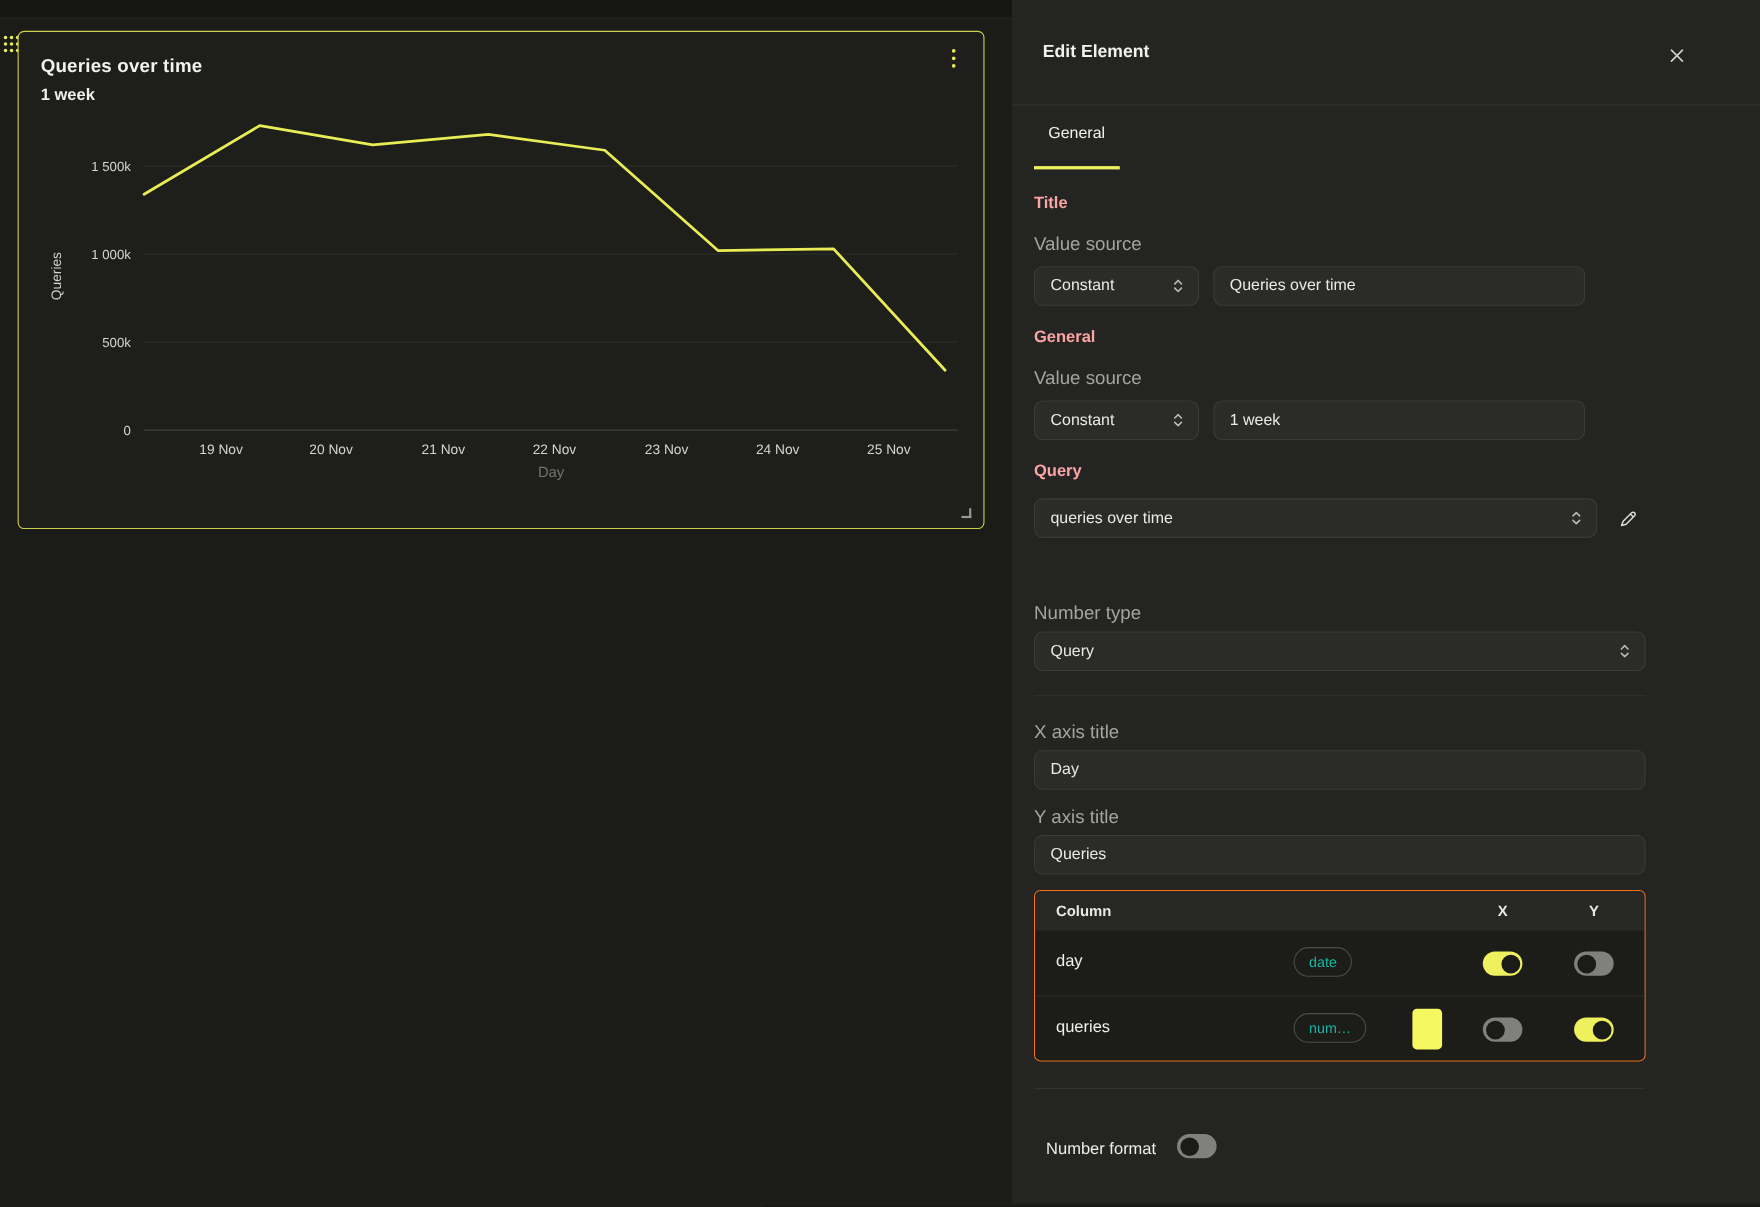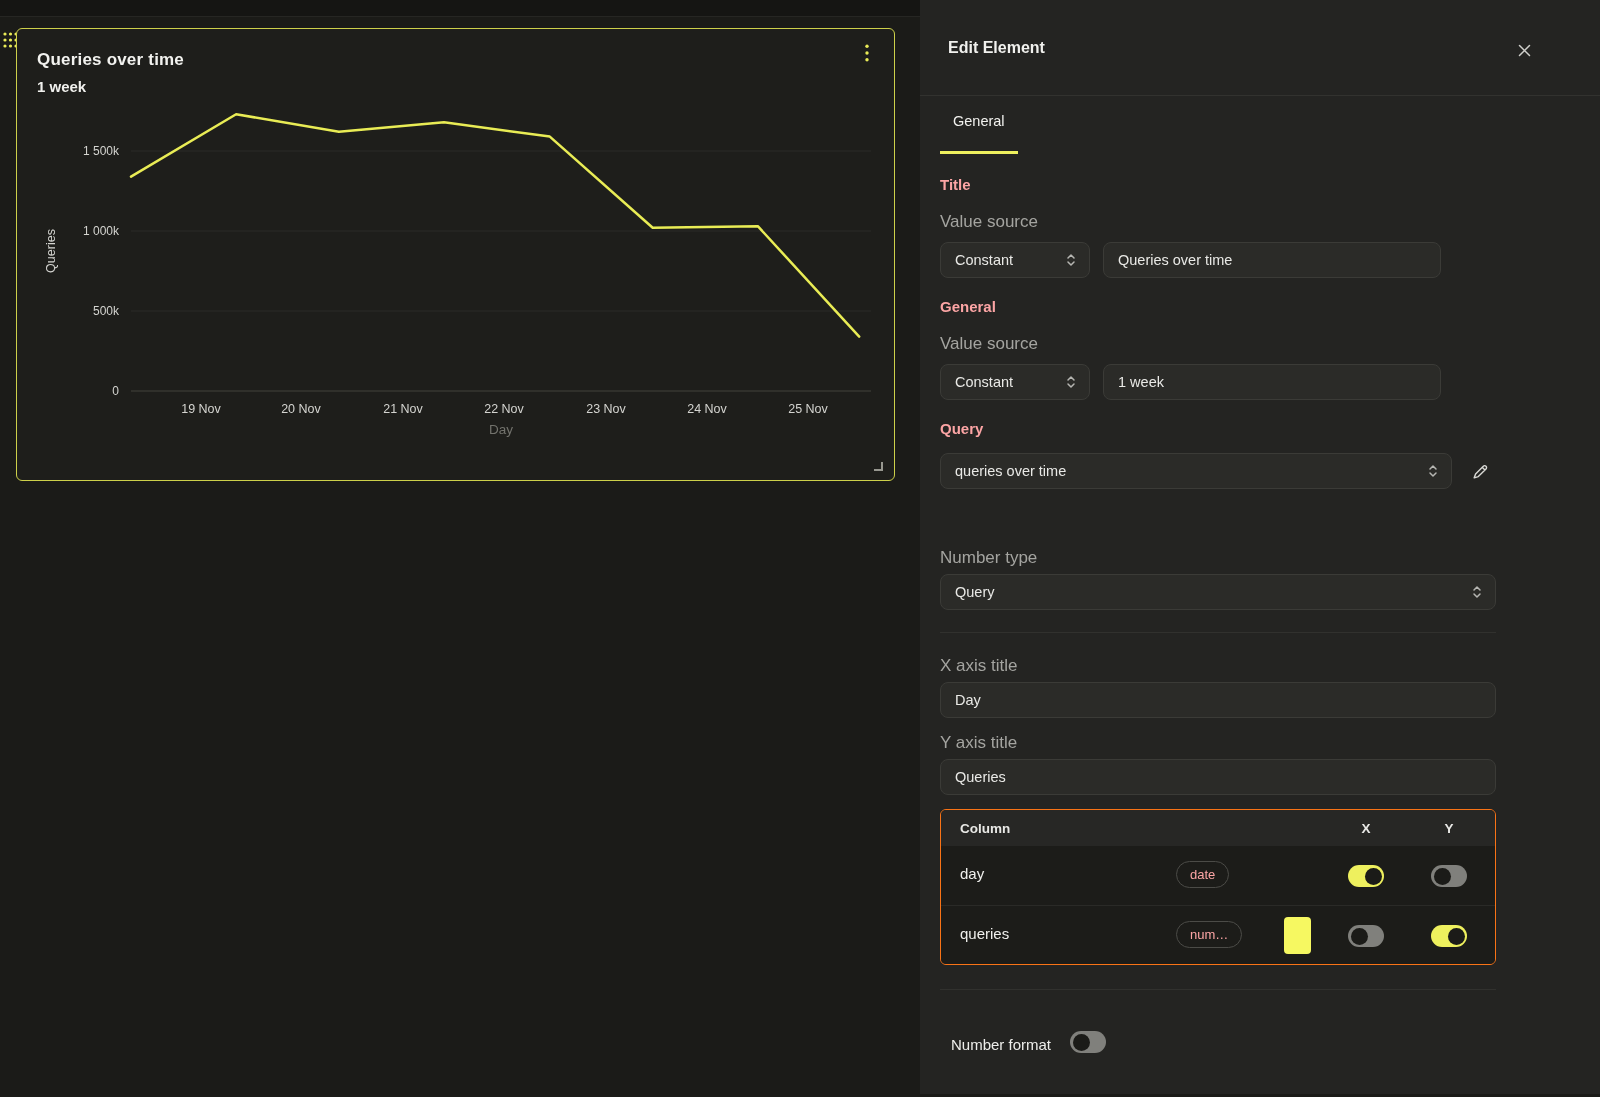--- a/index.html
+++ b/index.html
@@ -45,21 +45,21 @@
   
   #columns-table{position:absolute;left:20px;top:809px;width:556px;border-radius:6px;overflow:hidden;border:1px solid #f97316;}
   #columns-table .thead{height:36px;background:#272725;display:flex;align-items:center;position:relative;
     font-size:13.5px;font-weight:600;color:#e8e8e5;}
   #columns-table .thead .h-col{margin-left:19px;}
   .h-x,.h-y{position:absolute;width:36px;text-align:center;}
   .h-x{left:407px;} .h-y{left:490px;}
   .trow{height:59px;background:#1c1c19;position:relative;border-top:1px solid #2a2a27;}
   .trow .col-name{position:absolute;left:19px;top:19px;font-size:15px;color:#efefec;}
   .type-badge{position:absolute;left:235px;top:15px;height:27px;padding:0 13px;border:1px solid #4b4b47;border-radius:999px;
-    display:flex;align-items:center;font-size:13px;color:#fca5a5;}
+    display:flex;align-items:center;font-size:13px;color:#14b8a6;}
   .swatch{position:absolute;left:343px;top:11px;width:27px;height:37px;border-radius:4px;cursor:pointer;}
   .toggle{position:absolute;top:19px;width:36px;height:22px;border-radius:999px;cursor:pointer;}
   .toggle .knob{position:absolute;top:2.5px;width:17px;height:17px;border-radius:50%;background:#1b1b18;}
   .toggle.on{background:#eef05e;}
   .toggle.on .knob{right:2.5px;}
   .toggle.off{background:#80807c;}
   .toggle.off .knob{left:2.5px;}
   .tog-x{left:407px;} .tog-y{left:490px;}
   
   #number-format-row{position:absolute;left:31px;top:1031px;display:flex;align-items:flex-end;}

